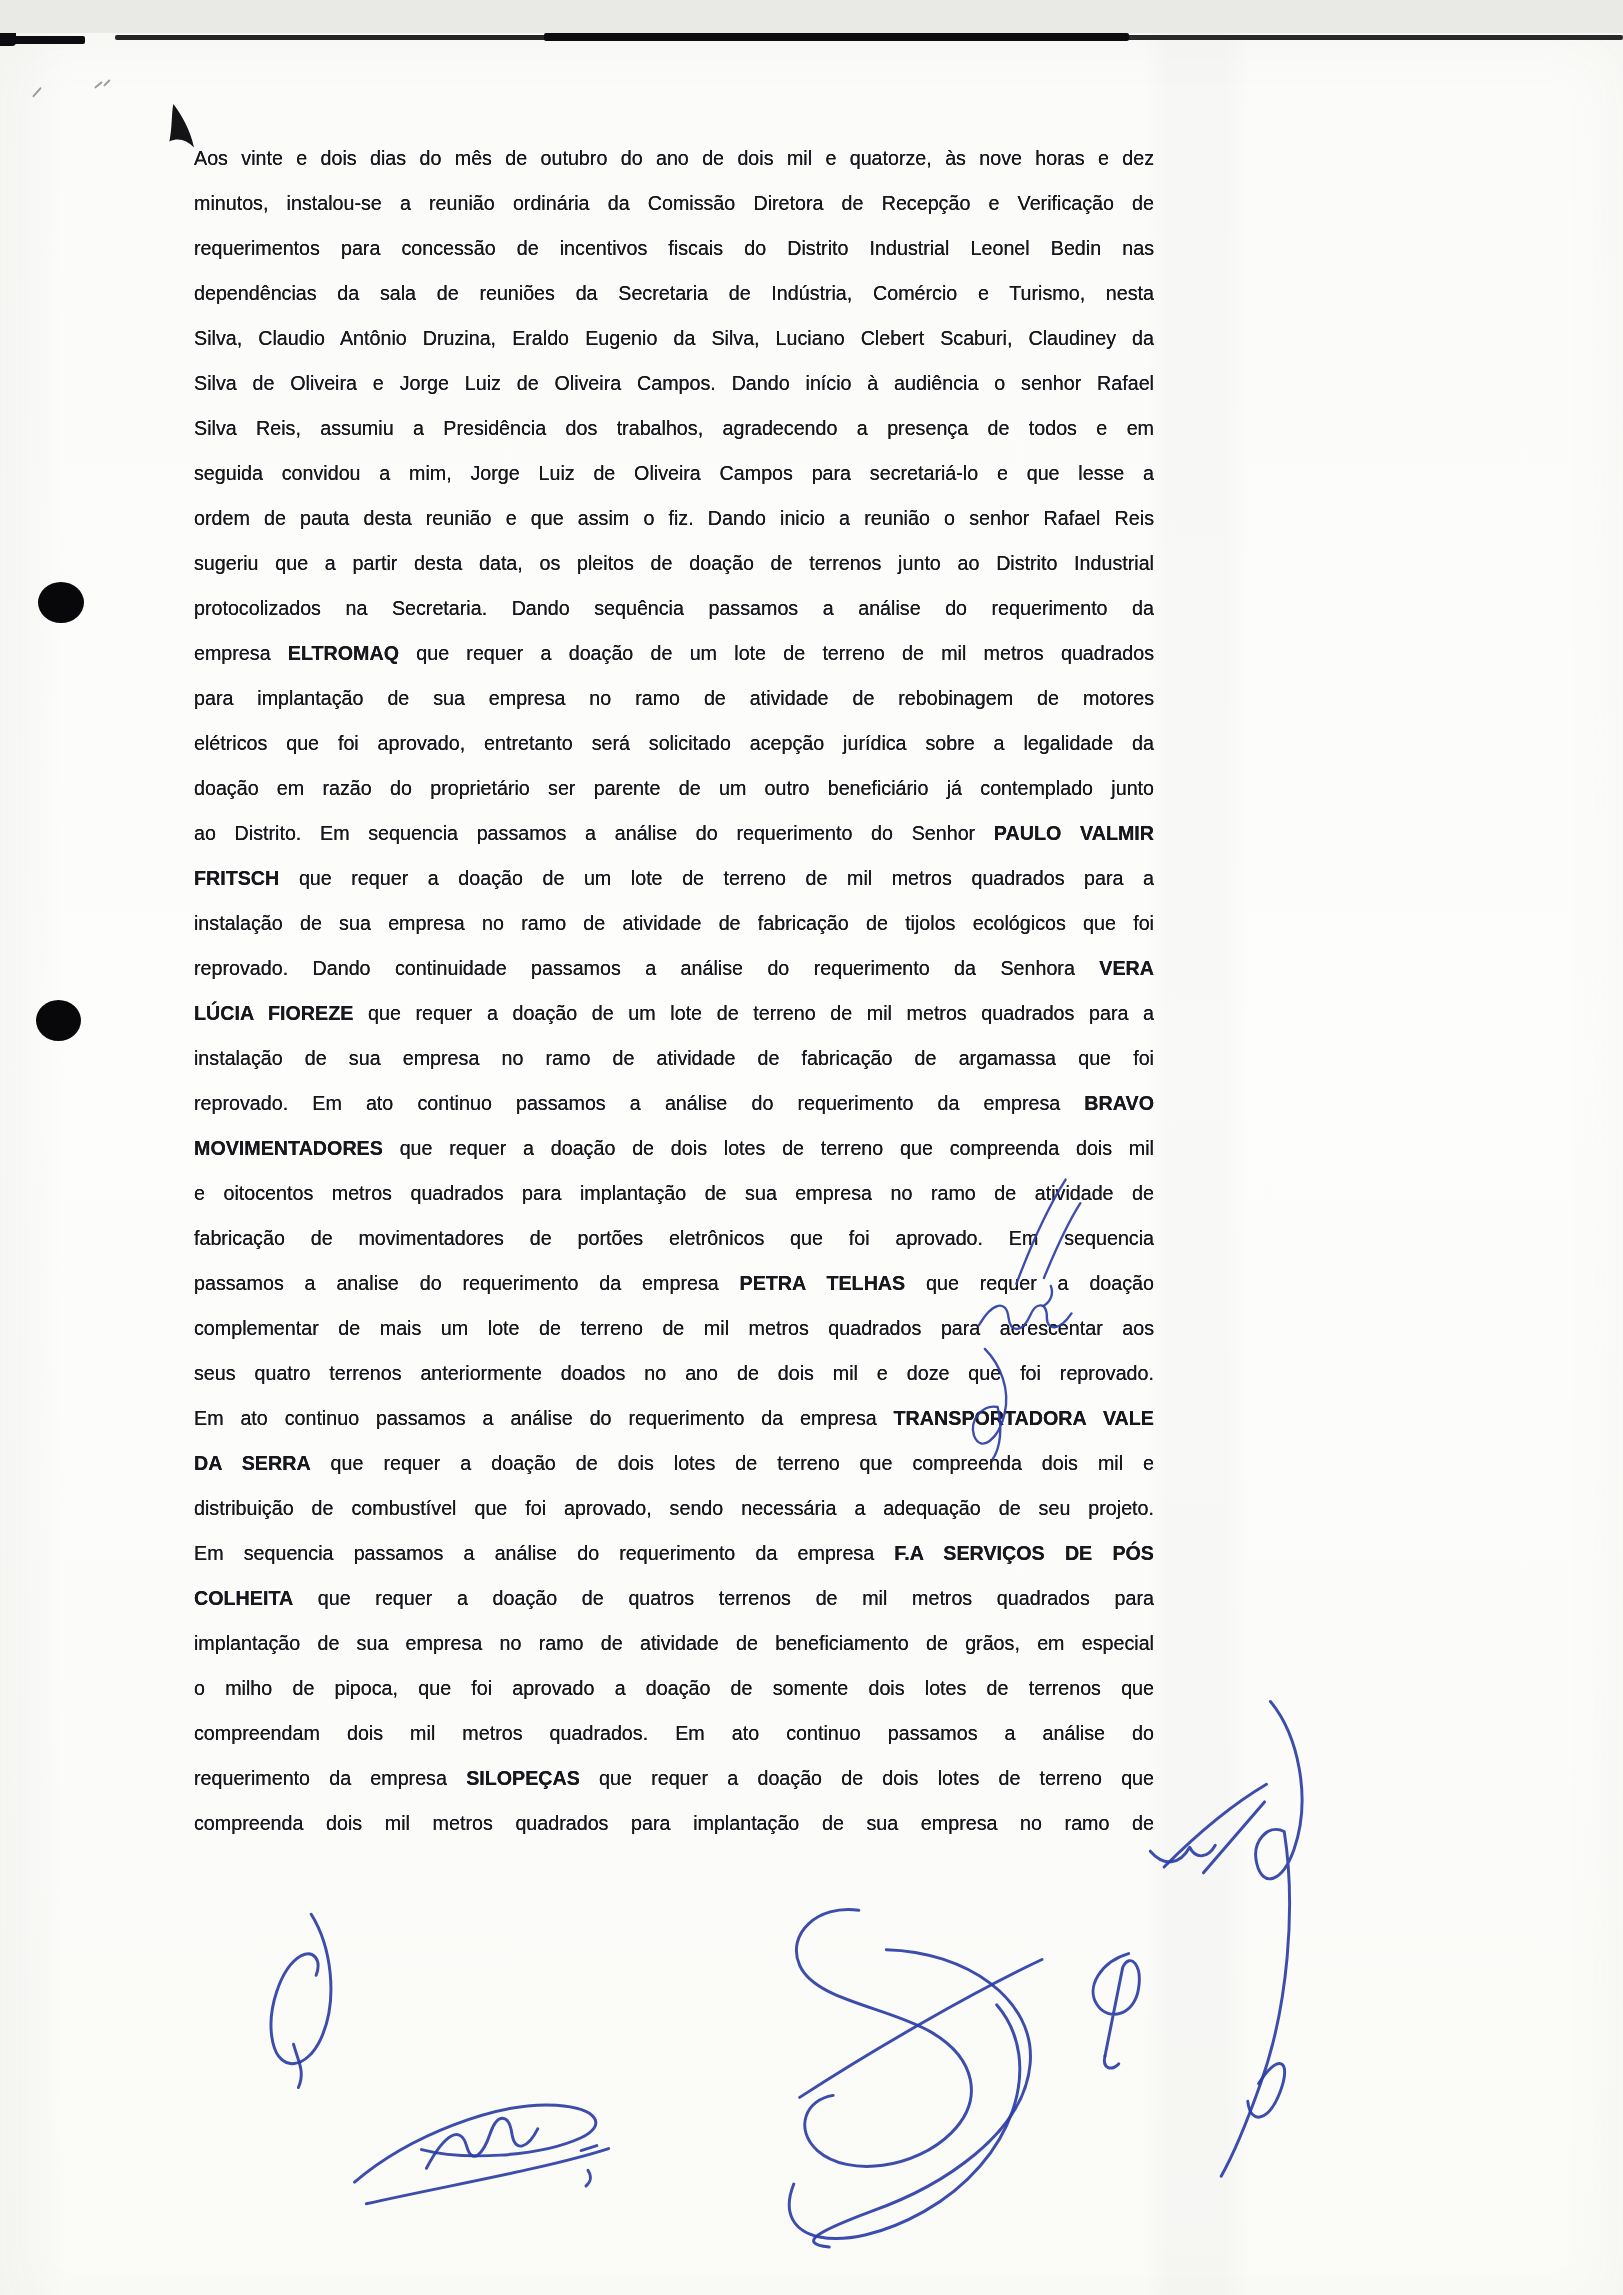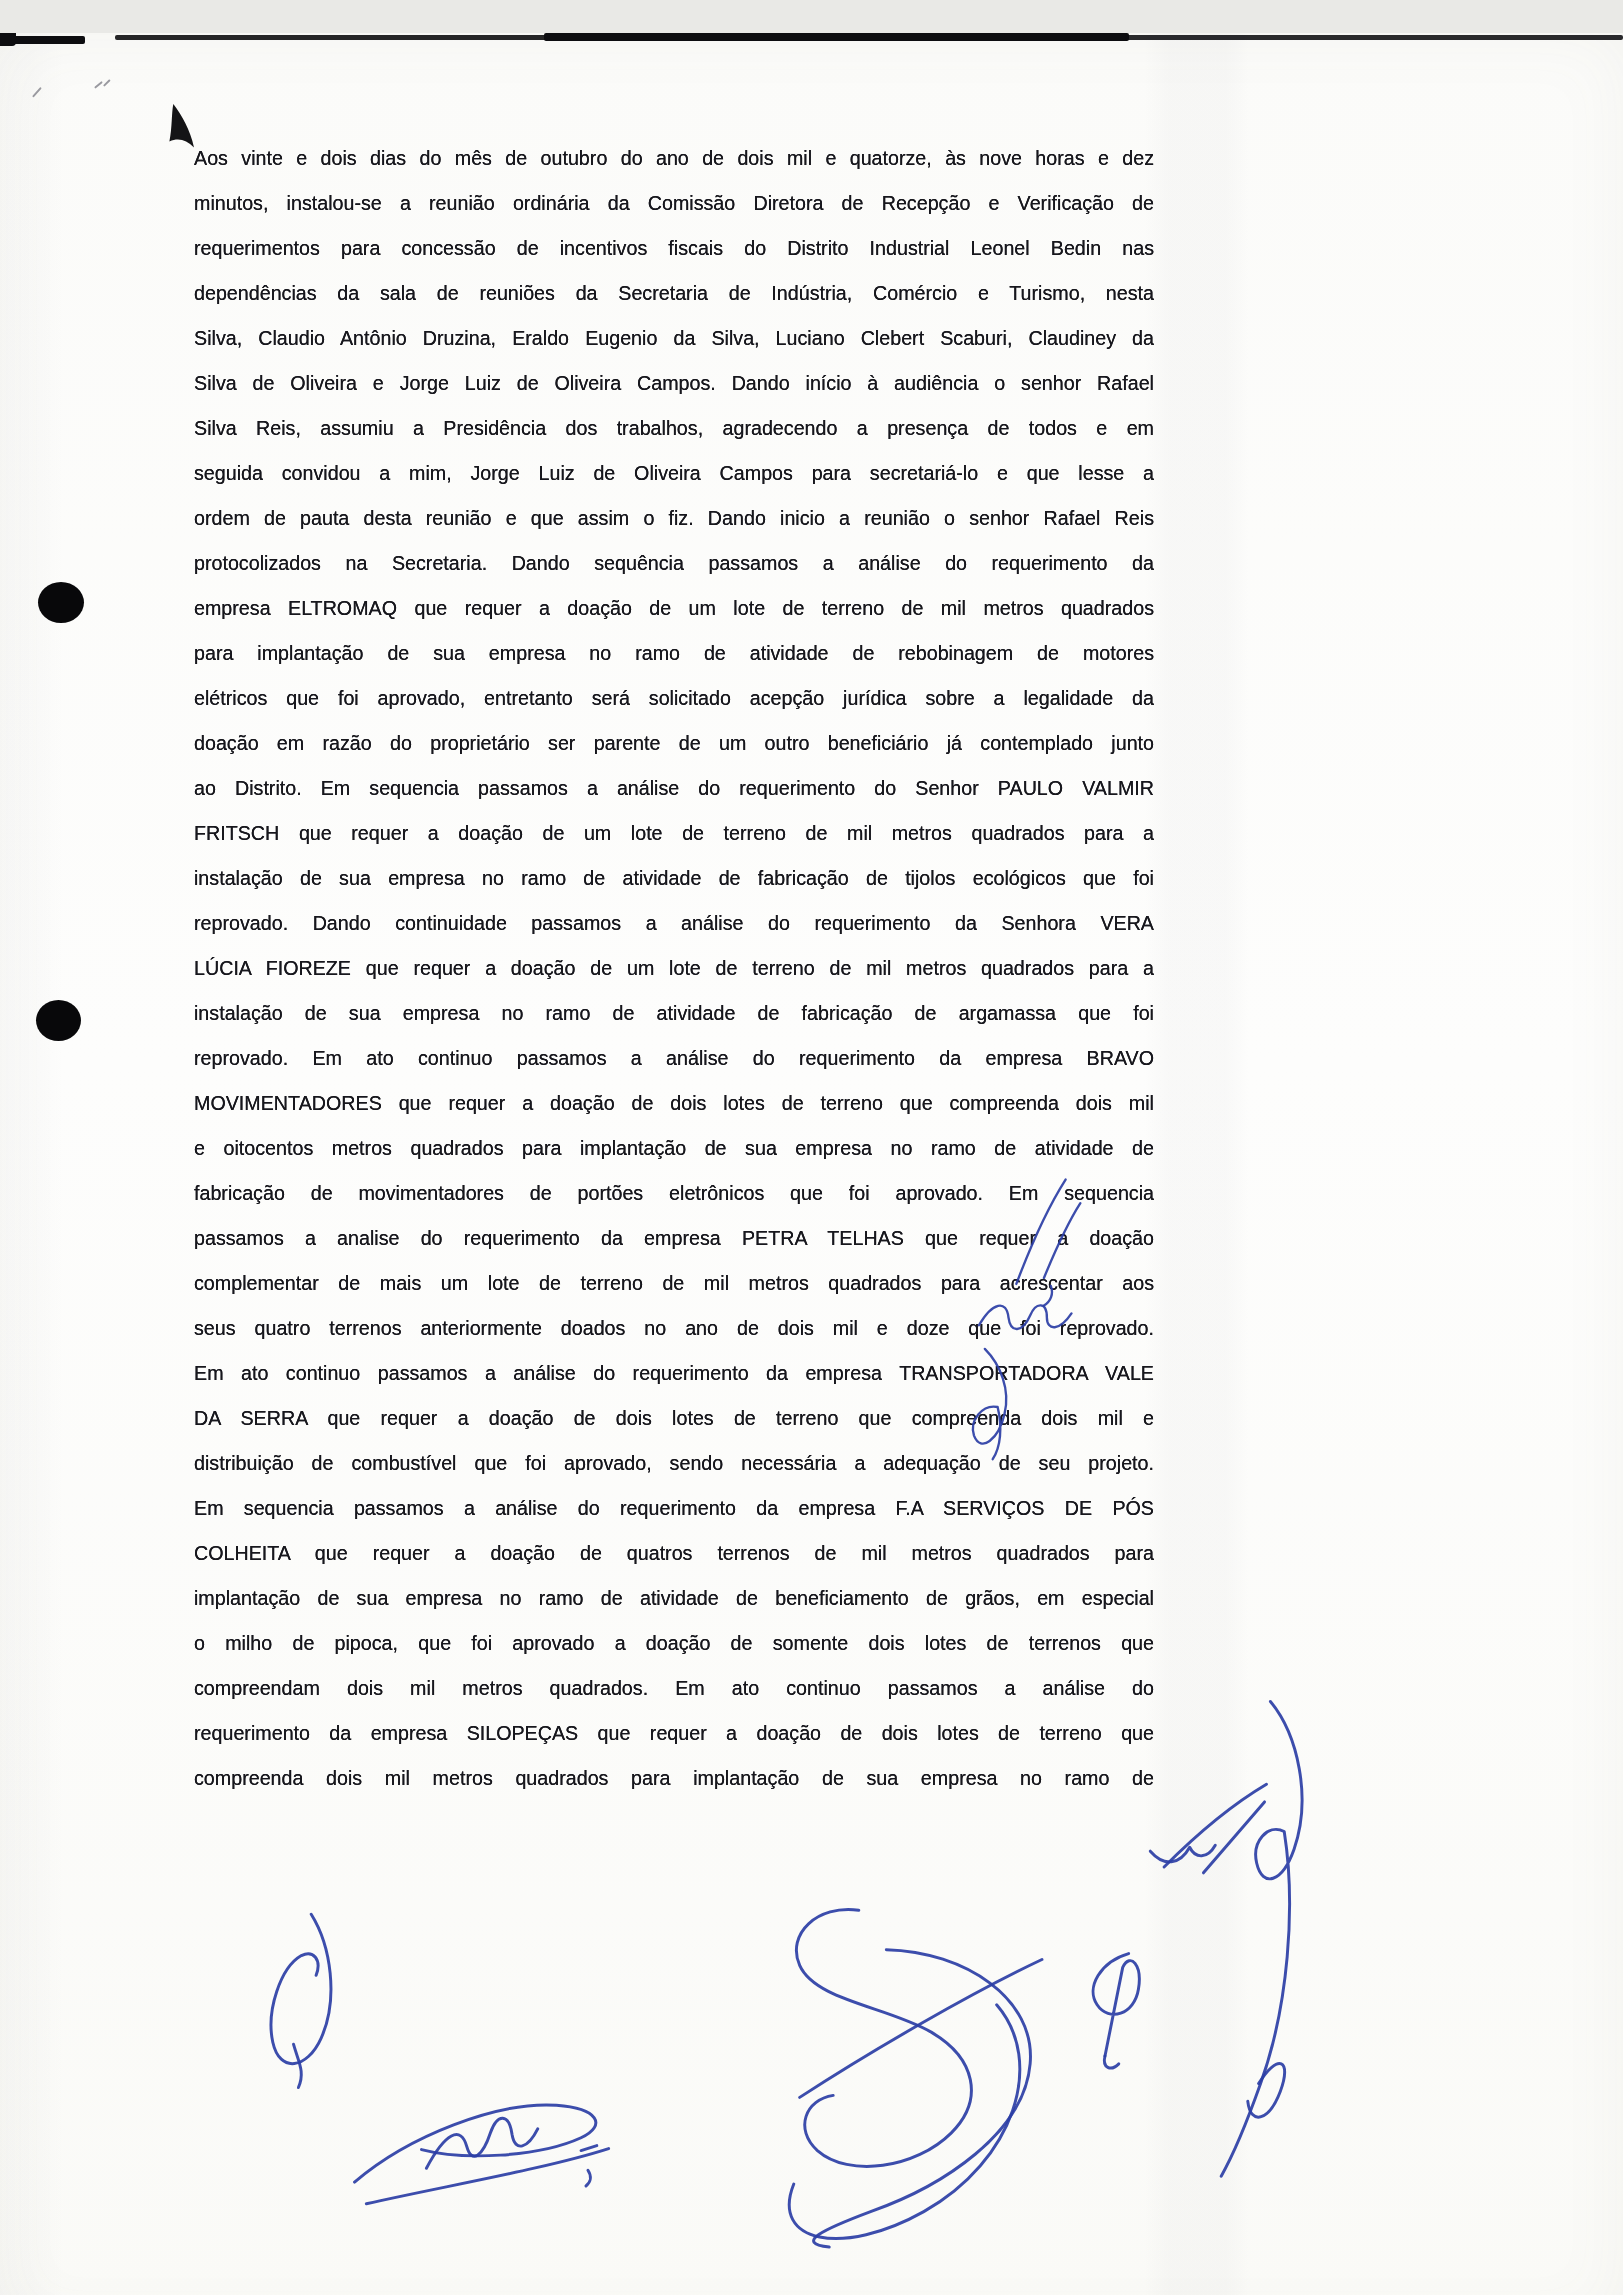--- a/index.html
+++ b/index.html
@@ -24,21 +24,21 @@
   .hole-punch.two{left:36px;top:967px;width:45px;height:41px;}
   .text-block{
     position:absolute;left:194px;top:103px;width:960px;
     color:#17171d;font-size:19.7px;letter-spacing:0;
     text-shadow:0 0 0.4px currentColor;
   }
   .line{
     height:45px;line-height:45px;overflow:hidden;
     text-align:justify;text-align-last:justify;text-justify:inter-word;
   }
-  .line .bold{font-weight:400;}
+  .line .bold{font-weight:700;}
   .overlay{position:absolute;left:0;top:0;pointer-events:none;}
   .sig{fill:none;stroke:#2b3ea5;stroke-width:3;stroke-linecap:round;stroke-linejoin:round;stroke-opacity:.92;}
   .sig.thin{stroke-width:2.4;}
   .graymark{fill:none;stroke:#9a9aa0;stroke-width:2;stroke-linecap:round;}
   .cursor-mark{fill:#141416;stroke:none;}
   .smudge{
     position:absolute;left:85px;top:2275px;width:1064px;height:15.8px;
     opacity:.3;filter:blur(2px);
     background:repeating-linear-gradient(90deg,#6a6a72 0 21.7px,transparent 21.7px 37px,#7d7d85 37px 53px,transparent 53px 73px);
   }
@@ -62,20 +62,21 @@
   <div class="text-block">
       <div class="line"><span>Aos vinte e dois dias do mês de outubro do ano de dois mil e quatorze, às nove horas e dez</span></div>
       <div class="line"><span>minutos, instalou-se a reunião ordinária da Comissão Diretora de Recepção e Verificação de</span></div>
       <div class="line"><span>requerimentos para concessão de incentivos fiscais do Distrito Industrial Leonel Bedin nas</span></div>
       <div class="line"><span>dependências da sala de reuniões da Secretaria de Indústria, Comércio e Turismo, nesta</span></div>
       <div class="line"><span>Silva, Claudio Antônio Druzina, Eraldo Eugenio da Silva, Luciano Clebert Scaburi, Claudiney da</span></div>
       <div class="line"><span>Silva de Oliveira e Jorge Luiz de Oliveira Campos. Dando início à audiência o senhor Rafael</span></div>
       <div class="line"><span>Silva Reis, assumiu a Presidência dos trabalhos, agradecendo a presença de todos e em</span></div>
       <div class="line"><span>seguida convidou a mim, Jorge Luiz de Oliveira Campos para secretariá-lo e que lesse a</span></div>
       <div class="line"><span>ordem de pauta desta reunião e que assim o fiz. Dando inicio a reunião o senhor Rafael Reis</span></div>
+      <div class="line"><span>sugeriu que a partir desta data, os pleitos de doação de terrenos junto ao Distrito Industrial</span></div>
       <div class="line"><span>protocolizados na Secretaria. Dando sequência passamos a análise do requerimento da</span></div>
       <div class="line"><span>empresa </span><span class="bold">ELTROMAQ</span><span> que requer a doação de um lote de terreno de mil metros quadrados</span></div>
       <div class="line"><span>para implantação de sua empresa no ramo de atividade de rebobinagem de motores</span></div>
       <div class="line"><span>elétricos que foi aprovado, entretanto será solicitado acepção jurídica sobre a legalidade da</span></div>
       <div class="line"><span>doação em razão do proprietário ser parente de um outro beneficiário já contemplado junto</span></div>
       <div class="line"><span>ao Distrito. Em sequencia passamos a análise do requerimento do Senhor </span><span class="bold">PAULO VALMIR</span></div>
       <div class="line"><span class="bold">FRITSCH</span><span> que requer a doação de um lote de terreno de mil metros quadrados para a</span></div>
       <div class="line"><span>instalação de sua empresa no ramo de atividade de fabricação de tijolos ecológicos que foi</span></div>
       <div class="line"><span>reprovado. Dando continuidade passamos a análise do requerimento da Senhora </span><span class="bold">VERA</span></div>
       <div class="line"><span class="bold">LÚCIA FIOREZE</span><span> que requer a doação de um lote de terreno de mil metros quadrados para a</span></div>

